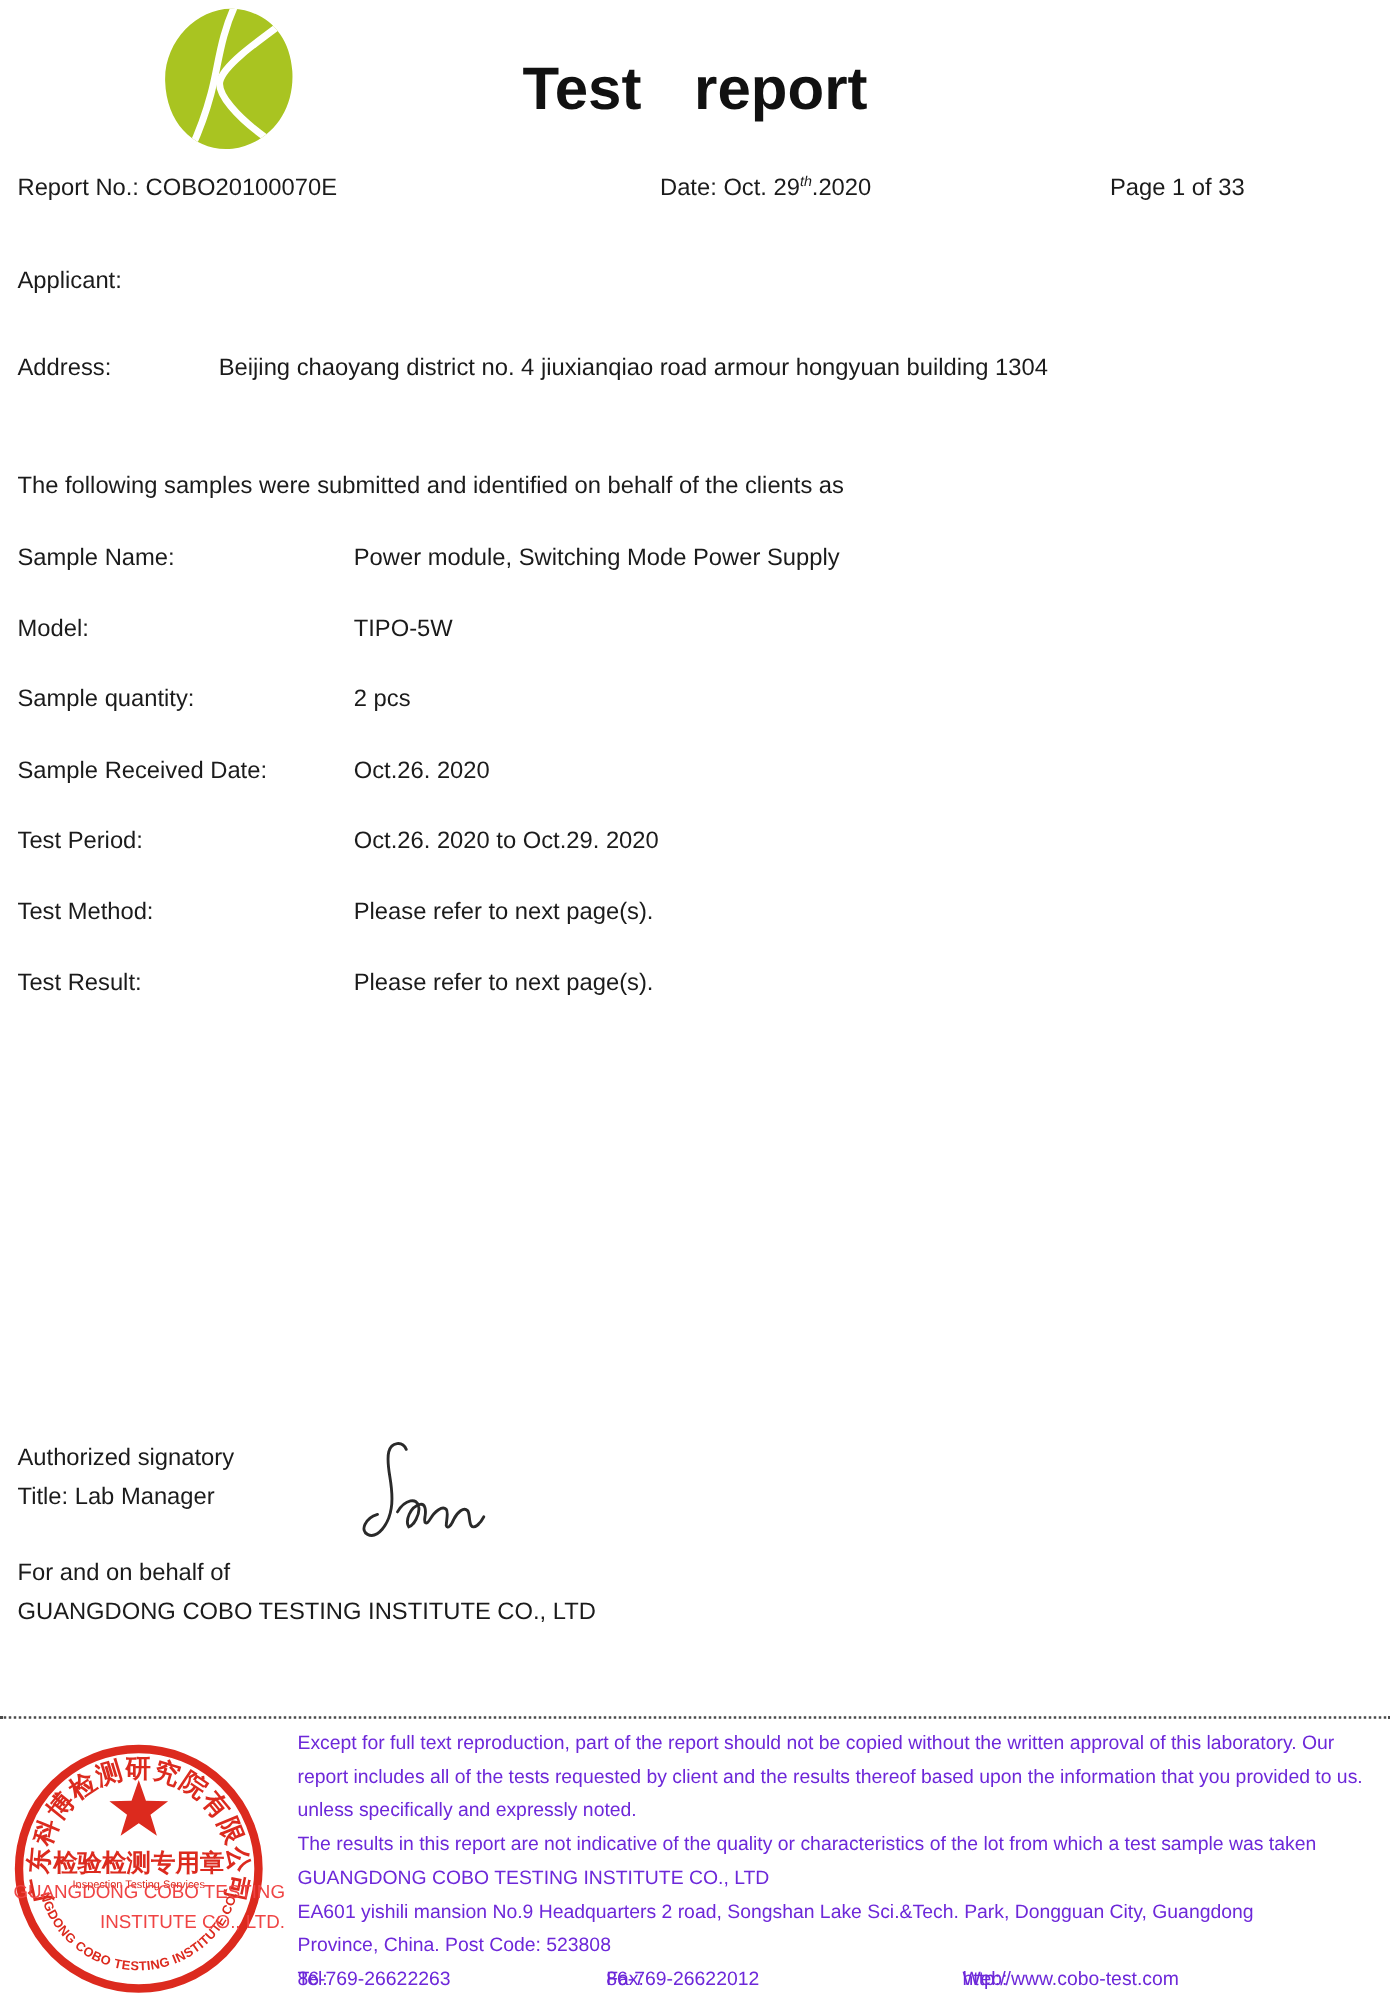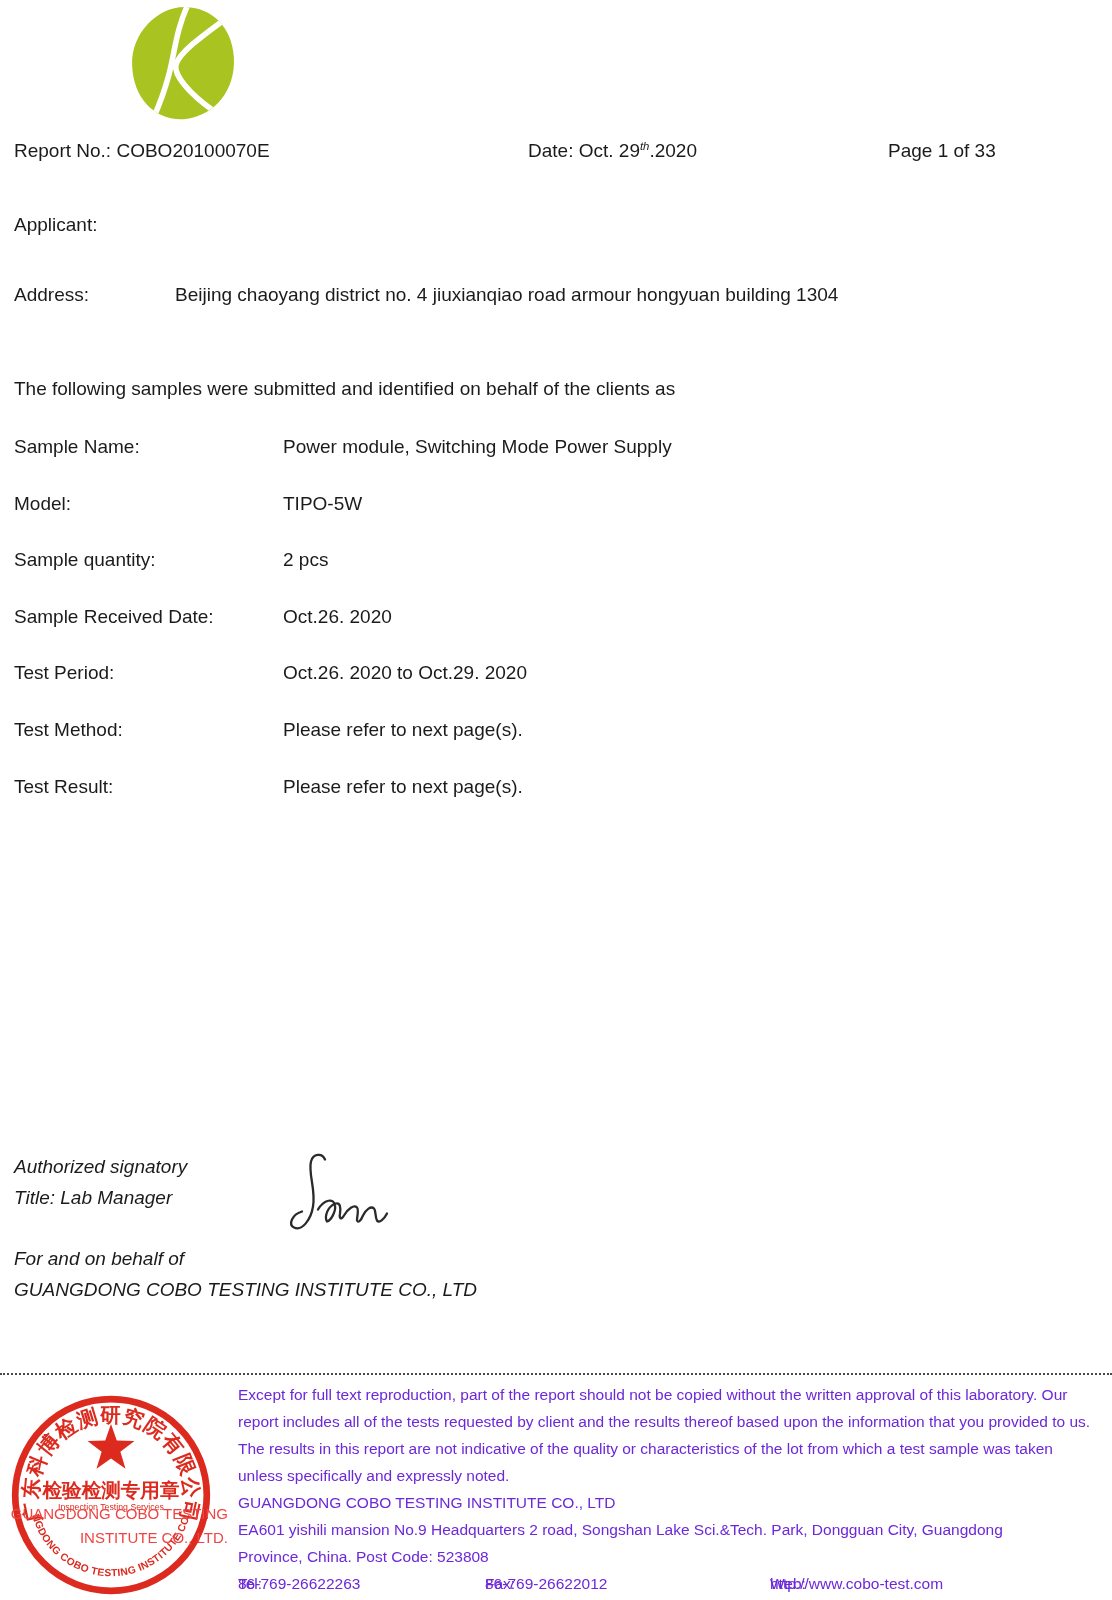--- a/index.html
+++ b/index.html
@@ -13,21 +13,21 @@
   .lbl{position:absolute;left:14px;white-space:nowrap;}
   .val{position:absolute;white-space:nowrap;}
   .v175{left:175px;}
   .v283{left:283px;}
   .title{
     position:absolute;top:44px;left:0;width:100%;text-align:center;
     font-size:48px;font-weight:bold;word-spacing:0.6em;color:#111;
   }
   .logo{position:absolute;left:128px;top:4px;width:112px;height:118px;}
   .intro{position:absolute;left:14px;top:378px;white-space:nowrap;}
-  .sig-line{position:absolute;left:14px;white-space:nowrap;font-style:italic;}
+  .sig-line{position:absolute;left:14px;white-space:nowrap;}
   .sig-svg{position:absolute;left:278px;top:1148px;width:120px;height:98px;}
   .dotted{position:absolute;left:0;top:1373px;width:1112px;border-top:2px dotted #4a4a4a;}
   .footer{
     position:absolute;left:238px;top:1381px;width:862px;
     font-size:15.5px;line-height:27px;color:#6d28d9;
   }
   .footer div{white-space:nowrap;}
   .telrow{position:relative;height:27px;}
   .telrow span{position:absolute;white-space:nowrap;}
   .tel-pos{left:0;}
@@ -52,20 +52,21 @@
         <path d="M 57,3 C 82,4 102,22 104,52 C 106,84 86,109 57,113 C 28,116 5,94 4,60 C 3,28 30,2 57,3 Z"></path>
       </clipPath>
     </defs>
     <path d="M 57,3 C 82,4 102,22 104,52 C 106,84 86,109 57,113 C 28,116 5,94 4,60 C 3,28 30,2 57,3 Z" fill="#a9c421"></path>
     <g clip-path="url(#blobClip)" stroke="#ffffff" stroke-width="5.5" fill="none">
       <path d="M 60,-2 C 47,25 46,48 40,70 C 36,85 30,101 24,114"></path>
       <path d="M 98,13 C 72,32 50,48 47,60 C 45,70 60,88 84,105"></path>
     </g>
   </svg>
 
+  <div class="title">Test report</div>
 
   <div class="abs" style="left:14px;top:140px;white-space:nowrap;">
     <span>Report No.: </span><span>COBO20100070E</span>
   </div>
   <div class="abs" style="left:528px;top:140px;white-space:nowrap;">
     <span>Date: </span><span>Oct. 29</span><sup>th</sup><span>.2020</span>
   </div>
   <div class="abs" style="left:888px;top:140px;white-space:nowrap;">Page 1 of 33</div>
 
   <div class="row" style="top:214px;">
@@ -138,22 +139,22 @@
   </svg>
 
   <div class="stamp-overlay">
     <div>GUANGDONG COBO TESTING</div>
     <div>INSTITUTE CO., LTD.</div>
   </div>
 
   <div class="footer">
     <div>Except for full text reproduction, part of the report should not be copied without the written approval of this laboratory. Our</div>
     <div>report includes all of the tests requested by client and the results thereof based upon the information that you provided to us.</div>
+    <div>unless specifically and expressly noted.</div>
     <div>The results in this report are not indicative of the quality or characteristics of the lot from which a test sample was taken</div>
-    <div>unless specifically and expressly noted.</div>
     <div>GUANGDONG COBO TESTING INSTITUTE CO., LTD</div>
     <div>EA601 yishili mansion No.9 Headquarters 2 road, Songshan Lake Sci.&amp;Tech. Park, Dongguan City, Guangdong</div>
     <div>Province, China. Post Code: 523808</div>
     <div class="telrow">
       <span class="tel-pos">
           <span>Tel: </span>
           <span>86-769-26622263</span>
         </span>
       <span class="fax-pos">
           <span>Fax: </span>

